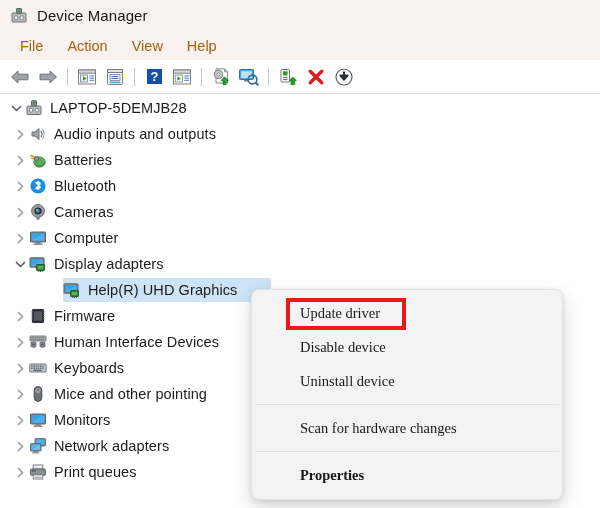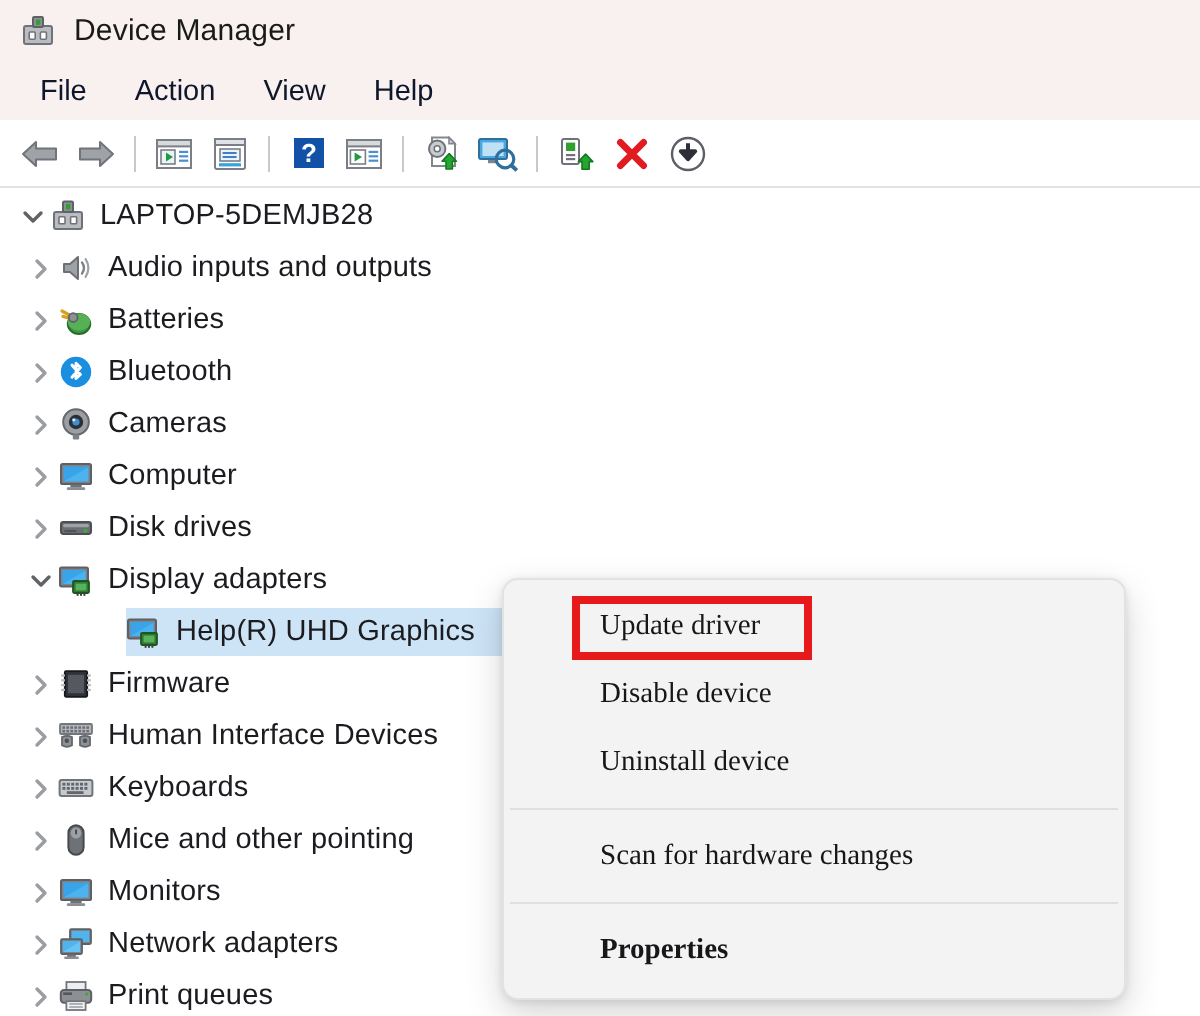--- a/index.html
+++ b/index.html
@@ -51,21 +51,21 @@
     left: 0; top: 31px;
     width: 600px; height: 29px;
     background: #f9f0f0;
     display: flex;
     align-items: center;
     box-sizing: border-box;
     padding-left: 8px;
   }
   .menubar-item {
     font-size: 14.5px;
-    color: #0f172a;
+    color: #a16207;
     padding: 3px 12px;
     white-space: nowrap;
     cursor: default;
   }
 
   
   .toolbar {
     position: absolute;
     left: 0; top: 60px;
     width: 600px; height: 34px;
@@ -420,36 +420,20 @@
           <rect x="1.5" y="3" width="15" height="10" rx="0.8" fill="#7f8287" stroke="#5d6166" stroke-width="1"></rect>
           <rect x="2.8" y="4.2" width="12.4" height="7.5" fill="#39a5e8"></rect>
           <path d="M2.8 11.7 L15.2 4.6 L15.2 11.7 Z" fill="#5fc0f5" opacity="0.55"></path>
           <rect x="6.2" y="13.3" width="5.6" height="1.5" fill="#6e7277"></rect>
           <rect x="4.4" y="14.6" width="9.2" height="1.4" rx="0.5" fill="#8b8f94"></rect>
         </svg>
       </div>
       <div class="row-label">Computer</div>
     </div>
 
-    <div class="row depth1">
-      <div class="twisty">
-        <svg width="11" height="11" viewBox="0 0 11 11">
-            <path d="M3.5 1.5 L7.5 5.5 L3.5 9.5" fill="none" stroke="#9a9da1" stroke-width="1.7" stroke-linecap="round" stroke-linejoin="round"></path>
-          </svg>
-      </div>
-      <div class="row-icon">
-        <svg class="ico" viewBox="0 0 18 18">
-          <rect x="1.5" y="6" width="15" height="6" rx="1.2" fill="#6b6f74" stroke="#4b4f54" stroke-width="1"></rect>
-          <rect x="2.6" y="7" width="12.8" height="1.6" rx="0.6" fill="#9ea2a7"></rect>
-          <circle cx="13.8" cy="10.4" r="1" fill="#3fa83f"></circle>
-          <rect x="3.2" y="10" width="6" height="1" fill="#4f5358"></rect>
-        </svg>
-      </div>
-      <div class="row-label">Disk drives</div>
-    </div>
 
     <div class="row depth1">
       <div class="twisty">
         <svg width="11" height="11" viewBox="0 0 11 11">
             <path d="M1.5 3.5 L5.5 7.5 L9.5 3.5" fill="none" stroke="#606366" stroke-width="1.7" stroke-linecap="round" stroke-linejoin="round"></path>
           </svg>
       </div>
       <div class="row-icon">
         <svg class="ico" viewBox="0 0 18 18">
           <rect x="1" y="2.8" width="14" height="9.4" rx="0.8" fill="#7f8287" stroke="#5d6166" stroke-width="1"></rect>

